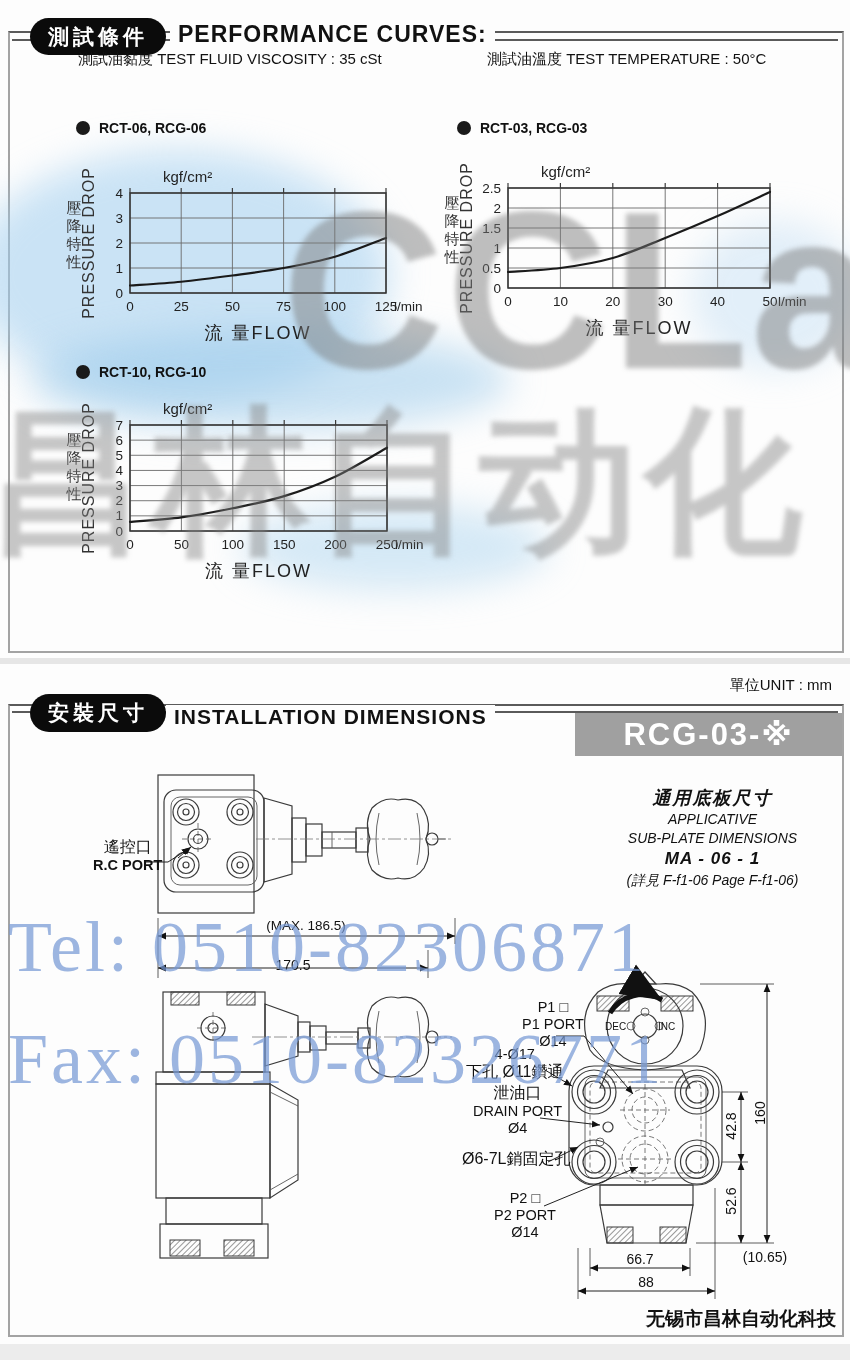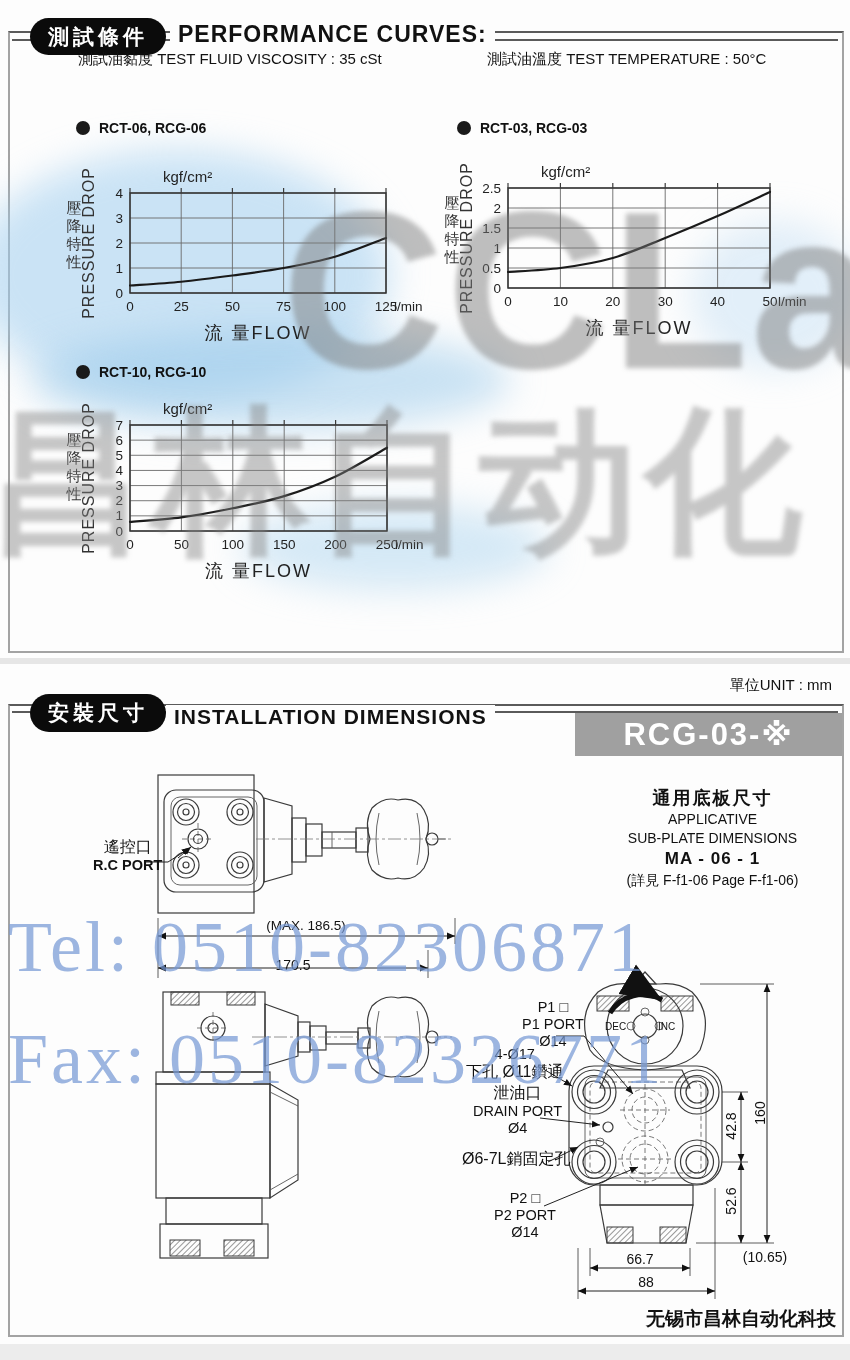--- a/index.html
+++ b/index.html
@@ -233,21 +233,21 @@
 <div class="unitlabel" style="right:18px;top:676px;">單位UNIT : mm</div>
 
 <div class="secbox" style="left:8px;top:704px;width:832px;height:629px;"></div>
 <div class="topline2" style="left:12px;top:711px;width:826px;"></div>
 
 <div class="badge" style="left:30px;top:694px;width:136px;height:38px;">安裝尺寸</div>
 <div class="h1" style="left:166px;top:705px;font-size:21px;">INSTALLATION DIMENSIONS</div>
 
 <div class="banner" style="left:575px;top:713px;width:267px;height:43px;">RCG-03-※</div>
 
-<div class="subplate" style="left:595px;top:786px;width:235px;">
+<div class="subplate" style="left:595px;top:786px;width:235px;font-style:italic;">
   <div class="l1">通用底板尺寸</div>
   <div class="l2">APPLICATIVE</div>
   <div class="l3">SUB-PLATE DIMENSIONS</div>
   <div class="l4">MA - 06 - 1</div>
   <div class="l5">(詳見 F-f1-06  Page F-f1-06)</div>
 </div>
 
 <svg class="abs" style="left:8px;top:704px;" width="834" height="629" viewBox="8 704 834 629">
   <defs>
     <pattern id="hatch" width="4" height="4" patternUnits="userSpaceOnUse" patternTransform="rotate(45)">

